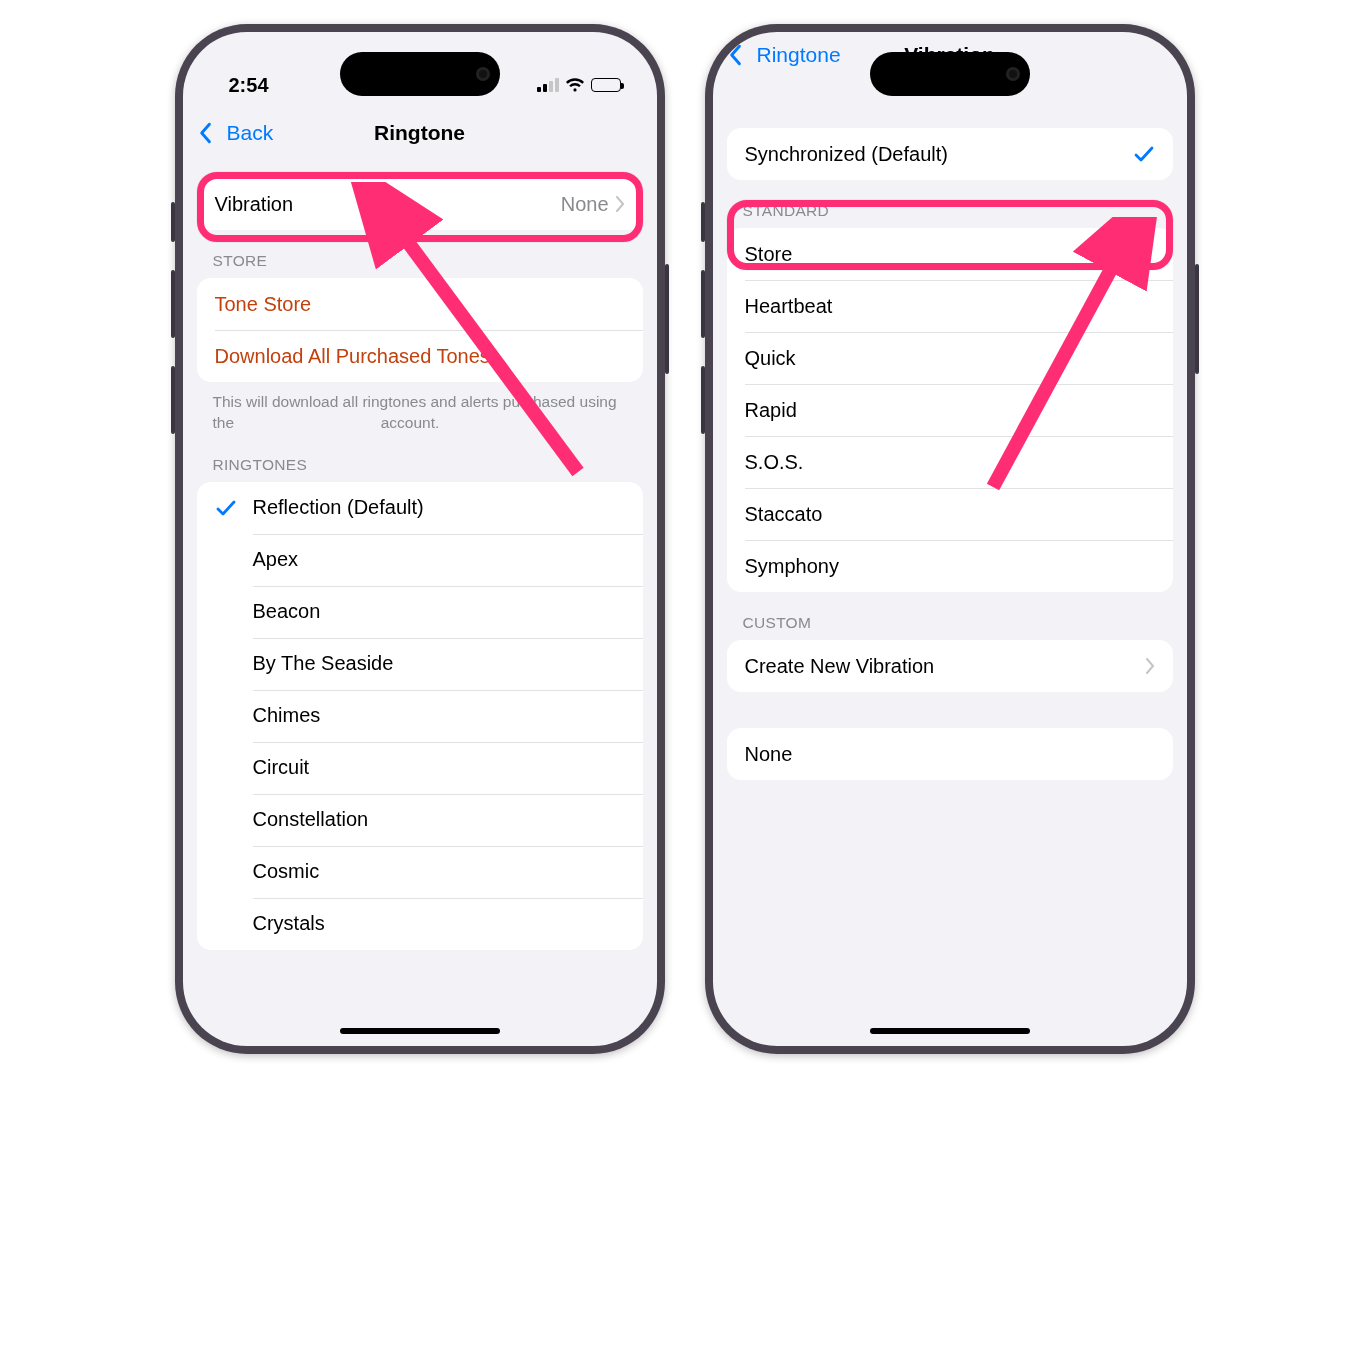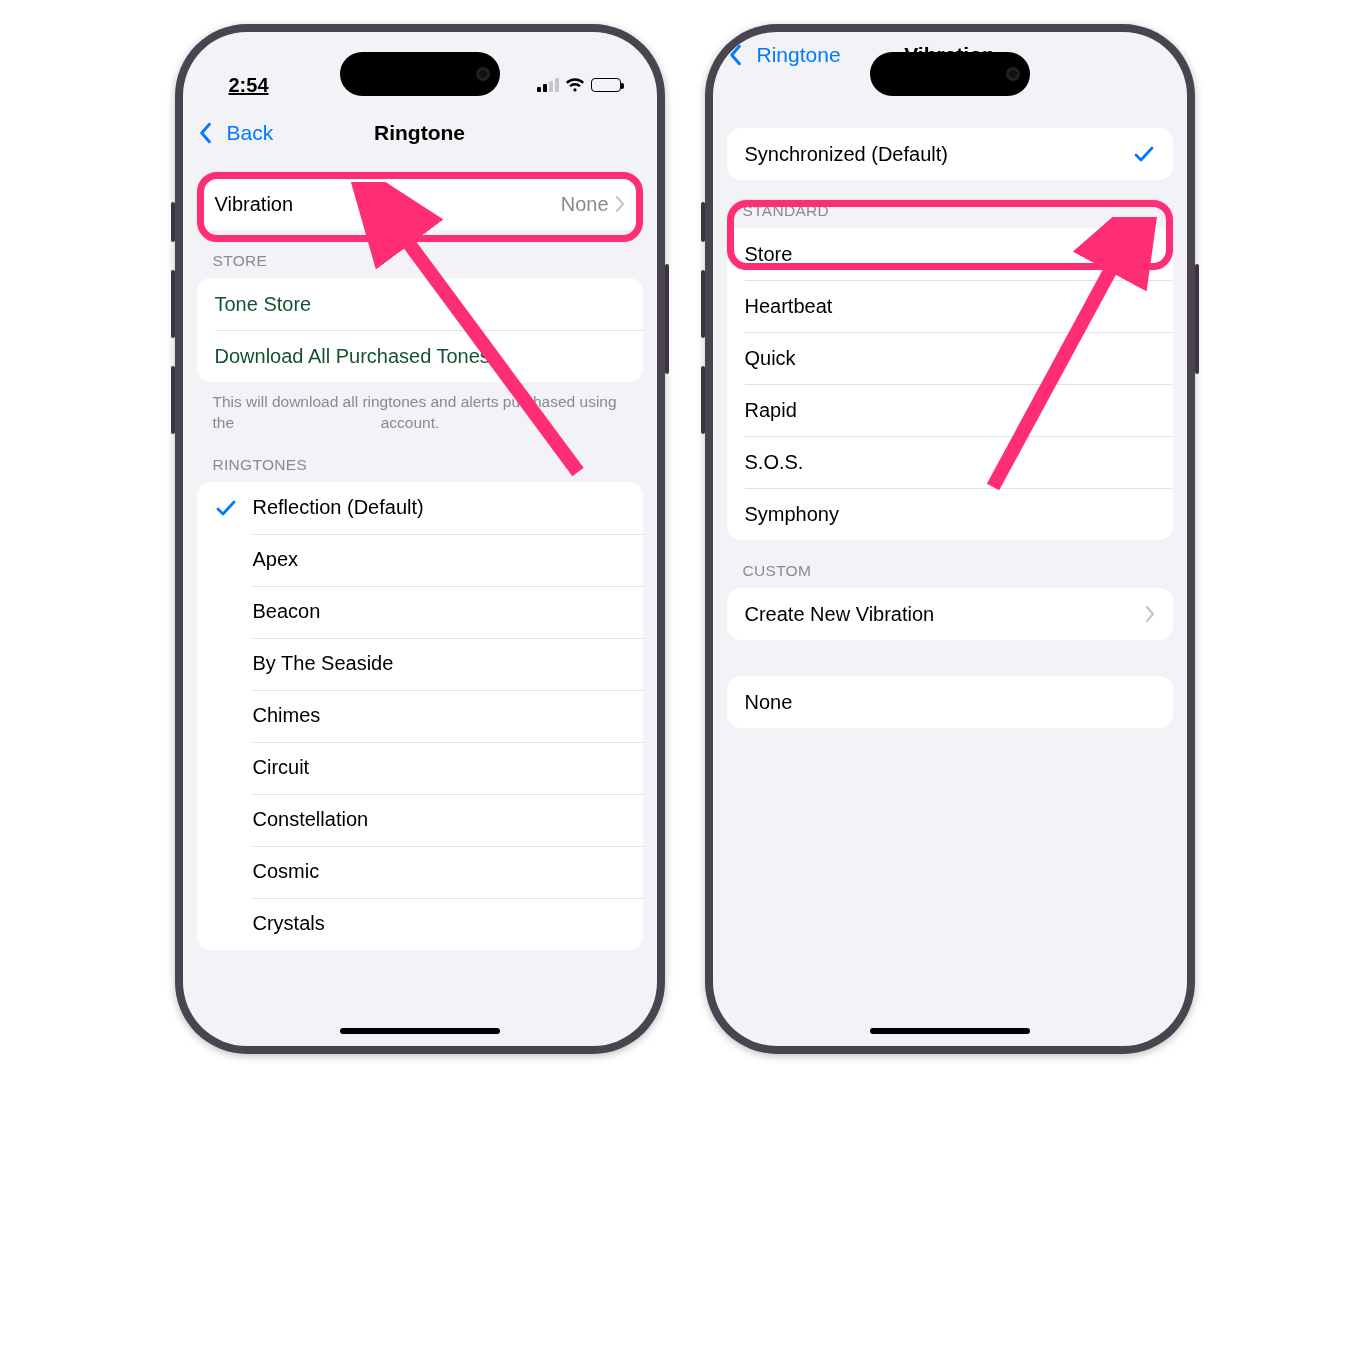--- a/index.html
+++ b/index.html
@@ -57,21 +57,20 @@
   .island .camdot {
     width:14px;height:14px;border-radius:50%;background:#111;border:3px solid #222;
   }
   
   .statusbar {
     height: 78px;
     display: flex;
     align-items: center;
     justify-content: space-between;
     padding: 28px 36px 0 46px;
-    text-decoration: underline;
   }
   .sb-time { font-size: 20px; font-weight: 600; color:#000; }
   .sb-icons { display:flex; align-items:center; gap: 6px; }
   .sig { width:22px; height:14px; display:flex; align-items:flex-end; gap:2px; }
   .sig span { width:4px; background:#000; border-radius:1px; }
   .sig .b1{height:5px}.sig .b2{height:8px}.sig .b3{height:11px;background:#c6c6c9}.sig .b4{height:14px;background:#c6c6c9}
   .wifi-icon svg{width:20px;height:16px;display:block}
   .battery { width:30px;height:14px;border:1.5px solid #000;border-radius:4px;position:relative;padding:1.5px;}
   .battery:after{content:"";position:absolute;right:-4px;top:4px;width:2.5px;height:6px;background:#000;border-radius:0 2px 2px 0;}
   .battery .fill{width:70%;height:100%;background:#000;border-radius:1.5px;}
@@ -117,21 +116,21 @@
   }
   .cell {
     min-height: 52px;
     display:flex;
     align-items:center;
     padding: 0 18px;
     font-size: 20px;
     color:#000;
     position:relative;
   }
-  .cell.link { color:#14532d;text-align:right; }
+  .cell.link { color:#c2410c;text-align:right; }
   .cell .spacer { flex:1; }
   .cell .value { color:#8a8a8e; font-size:20px; margin-right:6px; }
   .cell .chev svg{width:10px;height:16px;display:block}
   .cell .chev path{stroke:#c5c5c8;}
   .group .cell + .cell::before {
     content:"";
     position:absolute; left:18px; right:0; top:0; height:1px; background:#e2e2e6;
   }
   .group.checklist .cell { padding-left:56px; }
   .group.checklist .cell + .cell::before { left:56px; }
@@ -332,20 +331,23 @@
           <div class="cell">
             <span>Quick</span>
           </div>
           <div class="cell">
             <span>Rapid</span>
           </div>
           <div class="cell">
             <span>S.O.S.</span>
           </div>
           <div class="cell">
+            <span>Staccato</span>
+          </div>
+          <div class="cell">
             <span>Symphony</span>
           </div>
         </div>
 
       <div class="section-header">CUSTOM</div>
       <div class="group">
         <div class="cell">
           <span>Create New Vibration</span>
           <span class="spacer"></span>
           <span class="chev">

